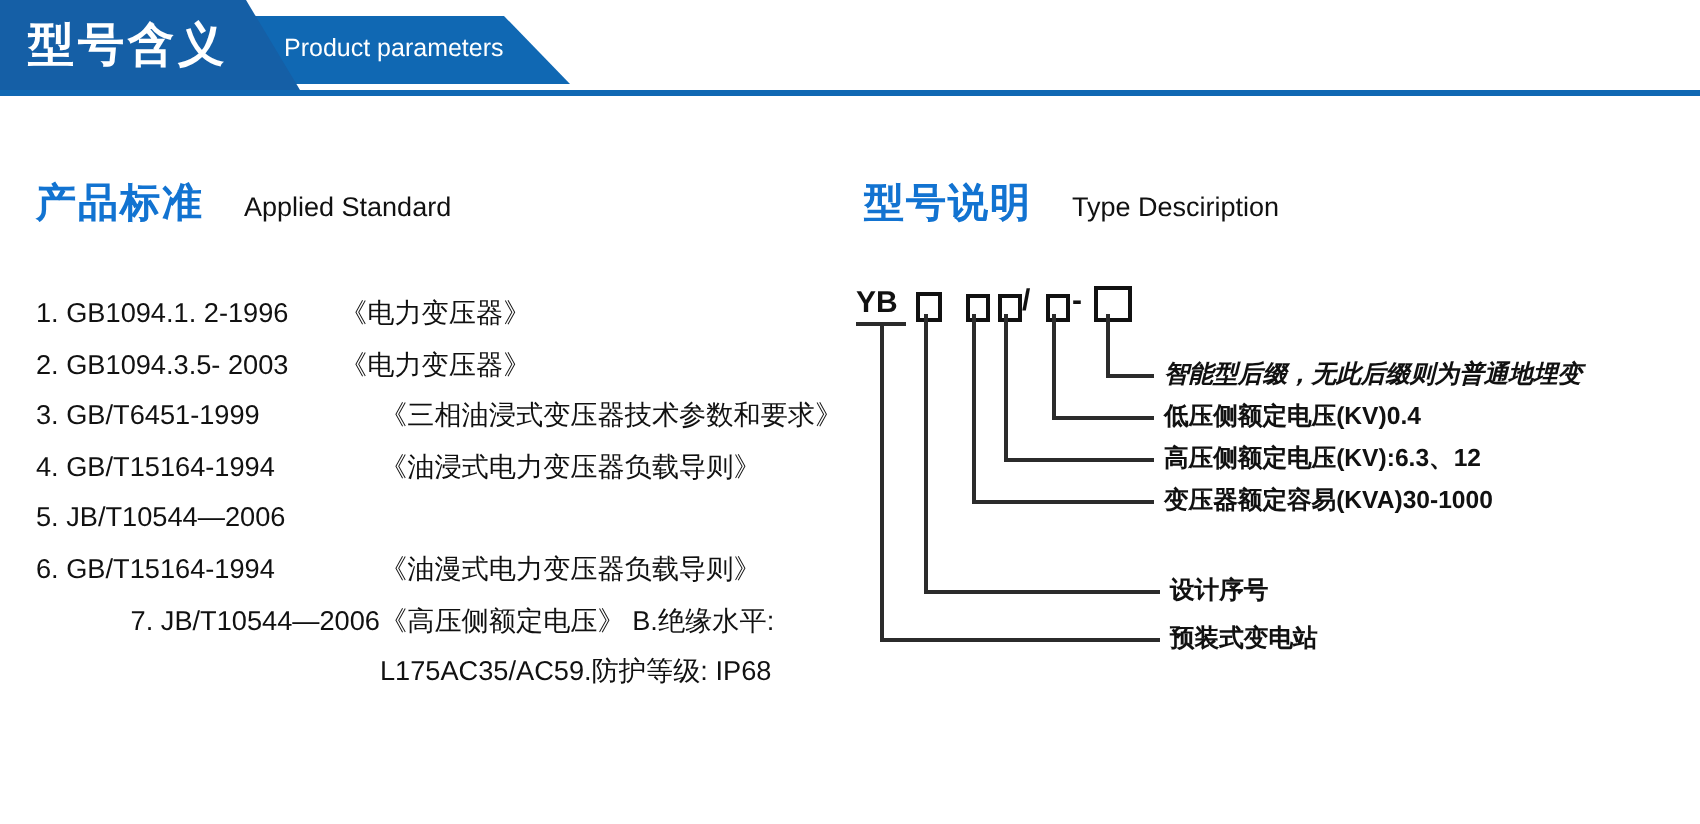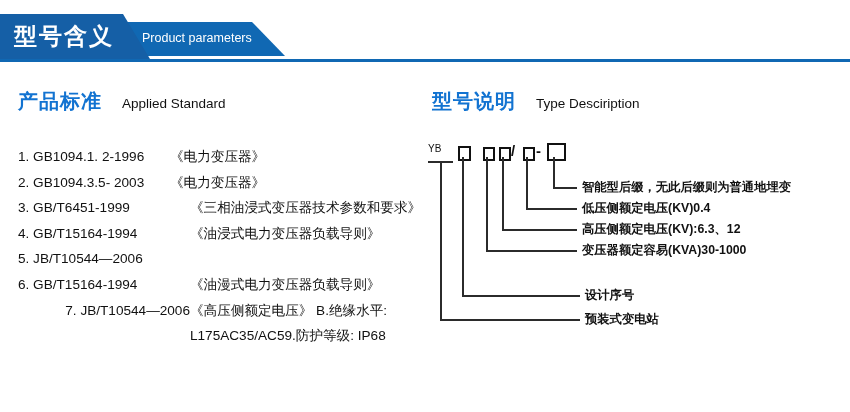--- a/index.html
+++ b/index.html
@@ -5,21 +5,21 @@
   html,body{margin:0;padding:0;}
   body{
     width:850px;height:412px;
     background:#ffffff;
     font-family:"Liberation Sans","DejaVu Sans",sans-serif;
     color:#1a1a1a;
     overflow:hidden;
     position:relative;
   }
   
-  .banner{position:absolute;left:0;top:14px;width:850px;height:48px;}
+  .banner{position:absolute;left:0;top:0;width:850px;height:48px;}
   .banner-strip{
     position:absolute;left:0;top:8px;width:320px;height:34px;
     background:#1068b3;
     clip-path:polygon(0 0, 252px 0, 285px 100%, 0 100%);
   }
   .banner-block{
     position:absolute;left:0;top:0;width:150px;height:45px;
     background:#155fa6;
     clip-path:polygon(0 0, 123px 0, 150px 100%, 0 100%);
   }
@@ -67,21 +67,21 @@
   .std-row.r4 .std-code{width:172px;}
   .std-row.r5 .std-code{width:172px;}
   .std-row.r6 .std-code{width:172px;}
   .std-row.r7 .std-code{width:172px;text-align:right;}
   .std-cont{padding-left:172px;font-size:13.6px;line-height:26px;white-space:nowrap;color:#111;}
 
   
   .diagram{position:absolute;left:420px;top:140px;width:430px;height:210px;}
   .code-yb{
     position:absolute;left:8px;top:3px;
-    font-size:10px;font-weight:normal;letter-spacing:0px;color:#111;
+    font-size:15px;font-weight:bold;letter-spacing:0px;color:#111;
   }
   .sq{position:absolute;border:2px solid #111;background:#fff;}
   .slash{position:absolute;font-size:15px;font-weight:bold;color:#111;}
   .dash{position:absolute;font-size:15px;font-weight:bold;color:#111;}
 
   .vline{position:absolute;width:2px;background:#2b2b2b;}
   .hline{position:absolute;height:2px;background:#2b2b2b;}
 
   .lbl{
     position:absolute;
@@ -165,20 +165,20 @@
 
   <div class="vline" style="left:66px;top:17px;height:95px;"></div>
   <div class="hline" style="left:66px;top:110px;width:91px;"></div>
 
   <div class="vline" style="left:42px;top:17px;height:140px;"></div>
   <div class="hline" style="left:42px;top:155px;width:118px;"></div>
 
   <div class="vline" style="left:20px;top:22px;height:159px;"></div>
   <div class="hline" style="left:20px;top:179px;width:140px;"></div>
 
-  <div class="lbl" style="left:162px;top:40px;">智能型后缀，无此后缀则为普通地埋变</div>
+  <div class="lbl" style="left:162px;top:40px;font-style:italic;">智能型后缀，无此后缀则为普通地埋变</div>
   <div class="lbl" style="left:162px;top:61px;">低压侧额定电压(KV)0.4</div>
   <div class="lbl" style="left:162px;top:82px;">高压侧额定电压(KV):6.3、12</div>
   <div class="lbl" style="left:162px;top:103px;">变压器额定容易(KVA)30-1000</div>
   <div class="lbl" style="left:165px;top:148px;">设计序号</div>
   <div class="lbl" style="left:165px;top:172px;">预装式变电站</div>
 
 </div>
 
 </body></html>

